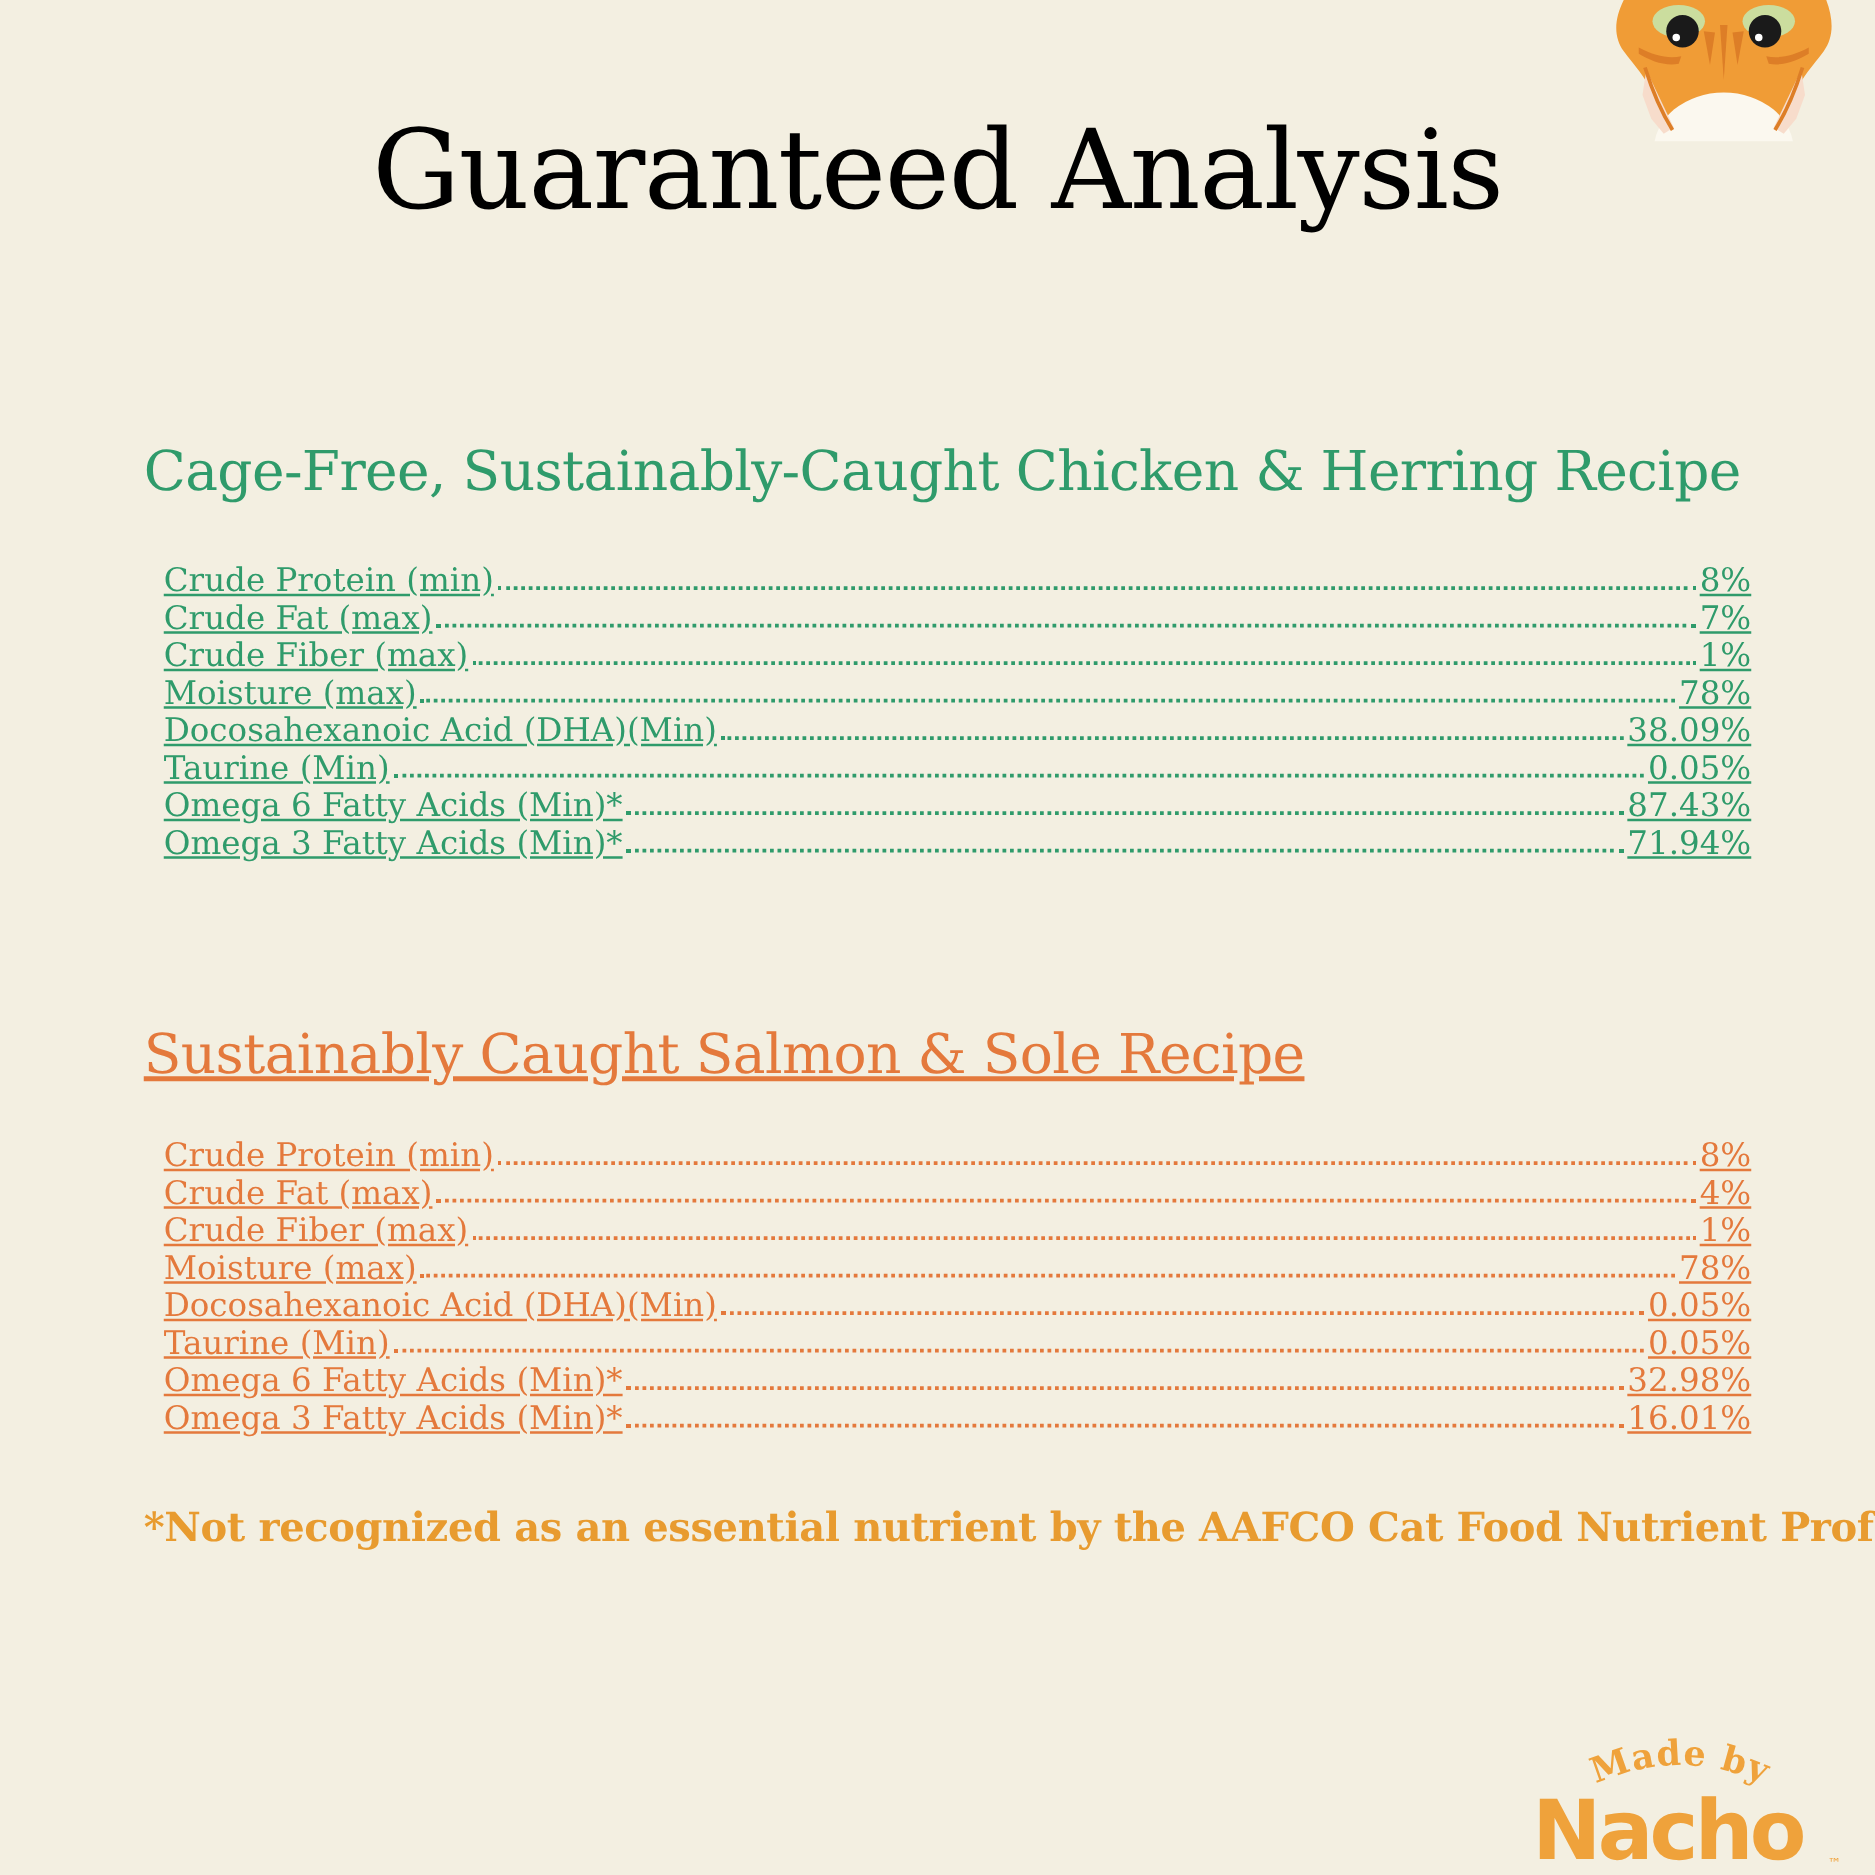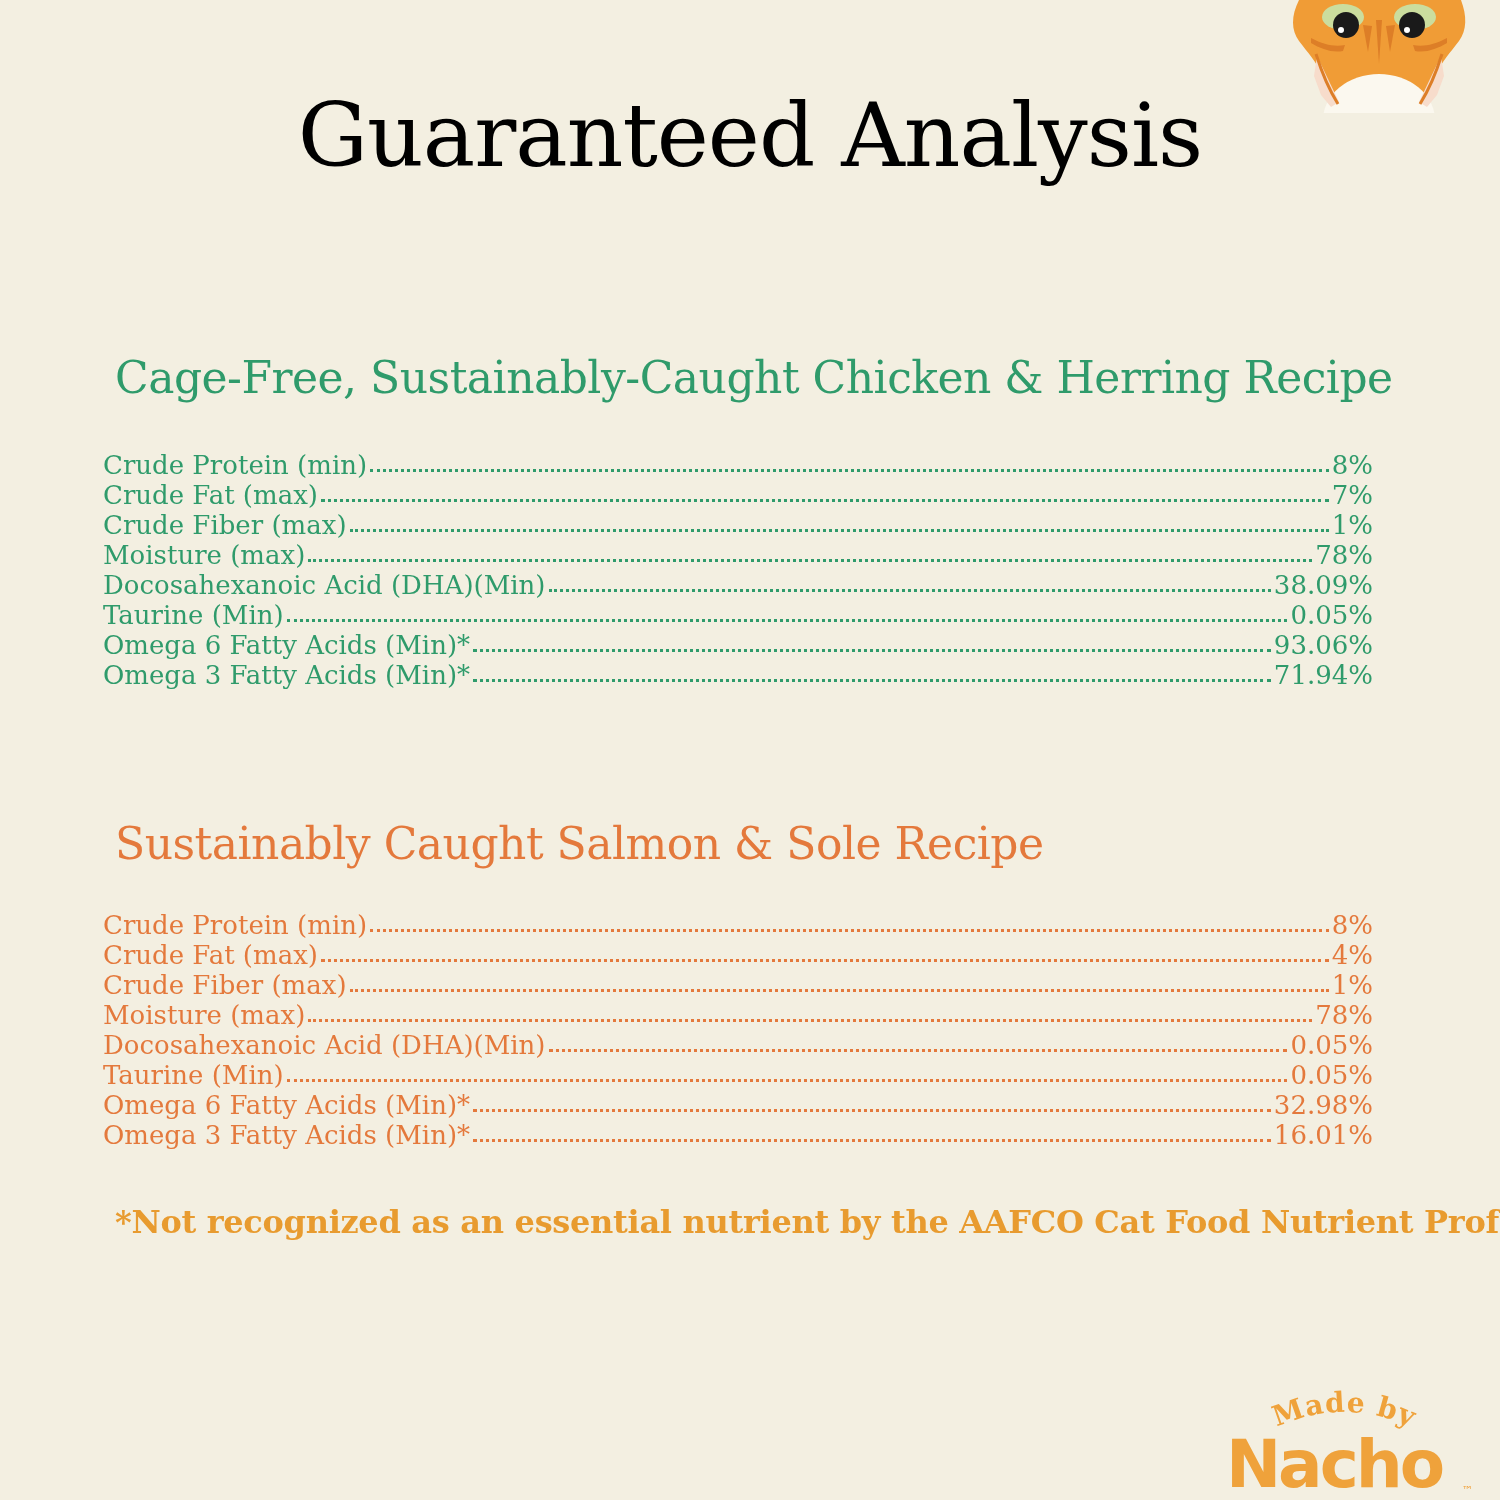--- a/index.html
+++ b/index.html
@@ -16,23 +16,23 @@
     font-size:88px; letter-spacing:-1px;
     color:#000000;
     font-weight:500;
   }
   .section-heading {
     position:absolute; left:115px;
     font-size:44px; font-weight:500; letter-spacing:-0.5px;
     white-space:nowrap;
   }
   #heading-0 { top:352px; color:#2F9B6B; }
-  #heading-1 { top:818px; color:#E4793C; }
+  #heading-1 { top:818px; color:#E4793C;text-decoration:underline; }
   .rows {
-    position:absolute; left:103px; width:1270px;
+    position:absolute; left:131px; width:1270px;text-decoration:underline;
   }
   #rows-0 { top:450px; color:#2F9B6B; }
   #rows-1 { top:910px; color:#E4793C; }
   .row {
     display:flex; align-items:flex-end;
     height:30px; line-height:30px;
     font-size:26px;
   }
   .lbl, .val { white-space:nowrap; }
   .dots {
@@ -110,21 +110,21 @@
         <span class="val">38.09%</span>
       </div>
     <div class="row">
         <span class="lbl">Taurine (Min)</span>
         <span class="dots"></span>
         <span class="val">0.05%</span>
       </div>
     <div class="row">
         <span class="lbl">Omega 6 Fatty Acids (Min)*</span>
         <span class="dots"></span>
-        <span class="val">93.06%</span>
+        <span class="val">87.43%</span>
       </div>
     <div class="row">
         <span class="lbl">Omega 3 Fatty Acids (Min)*</span>
         <span class="dots"></span>
         <span class="val">71.94%</span>
       </div>
   </div>
 
   <div class="section-heading" id="heading-1">Sustainably Caught Salmon &amp; Sole Recipe</div>
   <div class="rows" id="rows-1">

